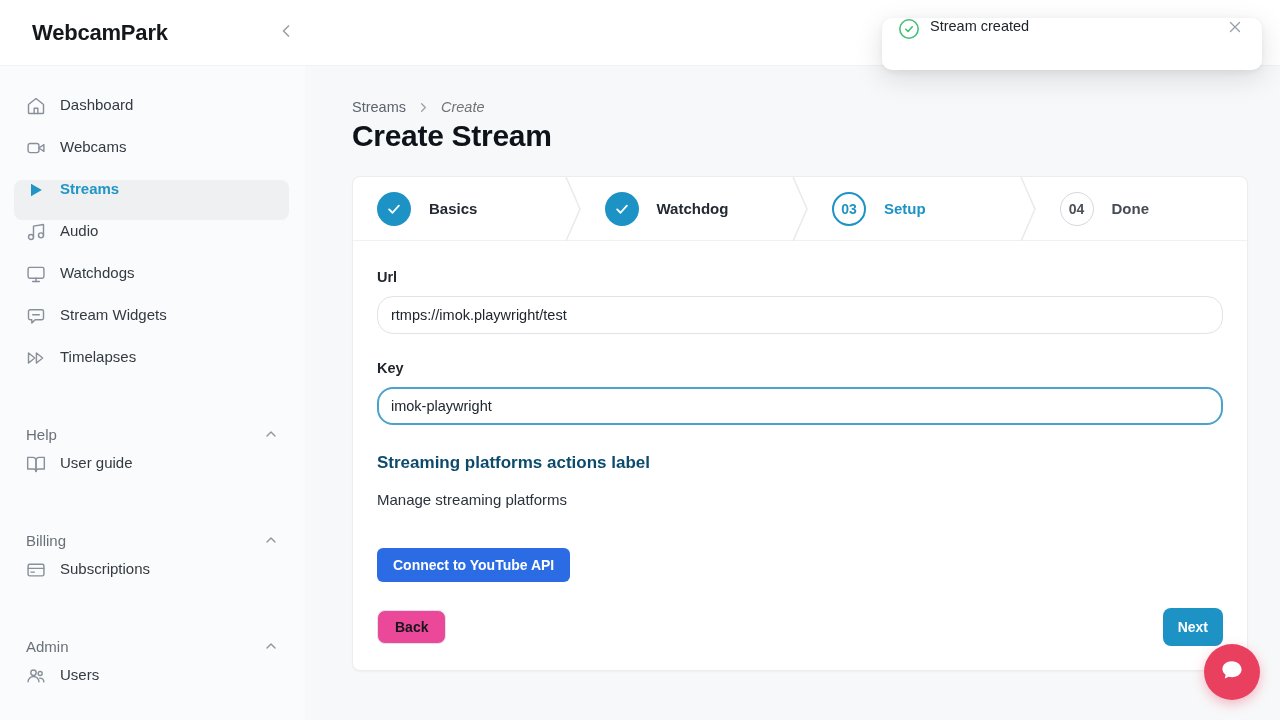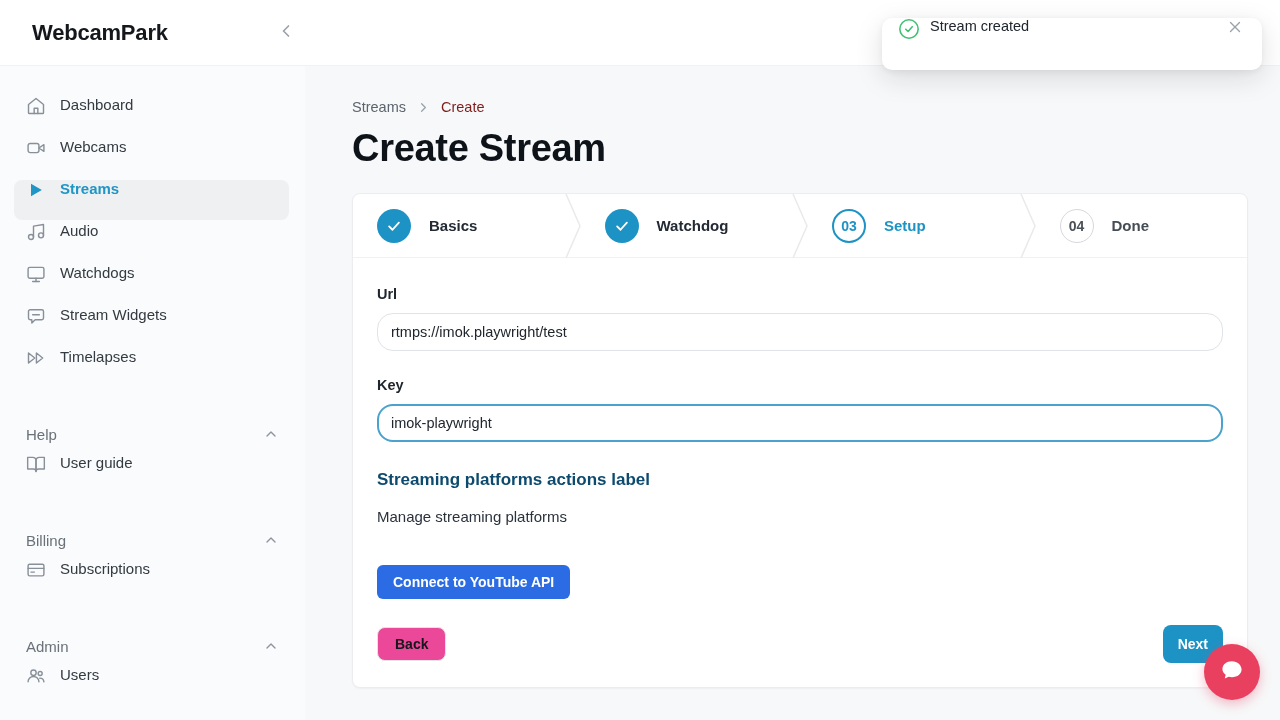--- a/index.html
+++ b/index.html
@@ -32,22 +32,22 @@
   .nav-section {
     height:32px; margin:30px 16px 4px 14px; display:flex; align-items:center;
     justify-content:space-between; padding:0 10px 0 12px; color:#6a7178; font-size:15px;
     cursor:pointer;
   }
   .nav-section .chev { color:#8d949c; display:flex; }
   
   .main { flex:1; padding:33px 32px 0 47px; }
   .breadcrumb { display:flex; align-items:center; gap:10px; font-size:14.5px; color:#5d646d; }
   .breadcrumb .sep { color:#9aa1a9; display:flex; }
-  .breadcrumb .crumb-current { color:#7f1d1d; }
-  .page-title { margin-top:12px; font-size:38px; font-weight:700; color:#0e1319; letter-spacing:-0.3px; }
+  .breadcrumb .crumb-current { color:#737373;font-style:italic; }
+  .page-title { margin-top:4px; font-size:30px; font-weight:700; color:#0e1319; letter-spacing:-0.3px; }
   
   .card {
     margin-top:23px; width:896px; background:#ffffff; border:1px solid #ededf1;
     border-radius:8px; box-shadow:0 1px 2px rgba(16,24,40,.04);
   }
   .stepper { display:flex; height:64px; border-bottom:1px solid #f0f1f3; align-items:stretch; }
   .step { flex:1; display:flex; align-items:center; padding-left:24px; gap:18px; }
   .step-sep { flex-shrink:0; }
   .step-circle {
     width:34px; height:34px; border-radius:50%; display:flex; align-items:center;

